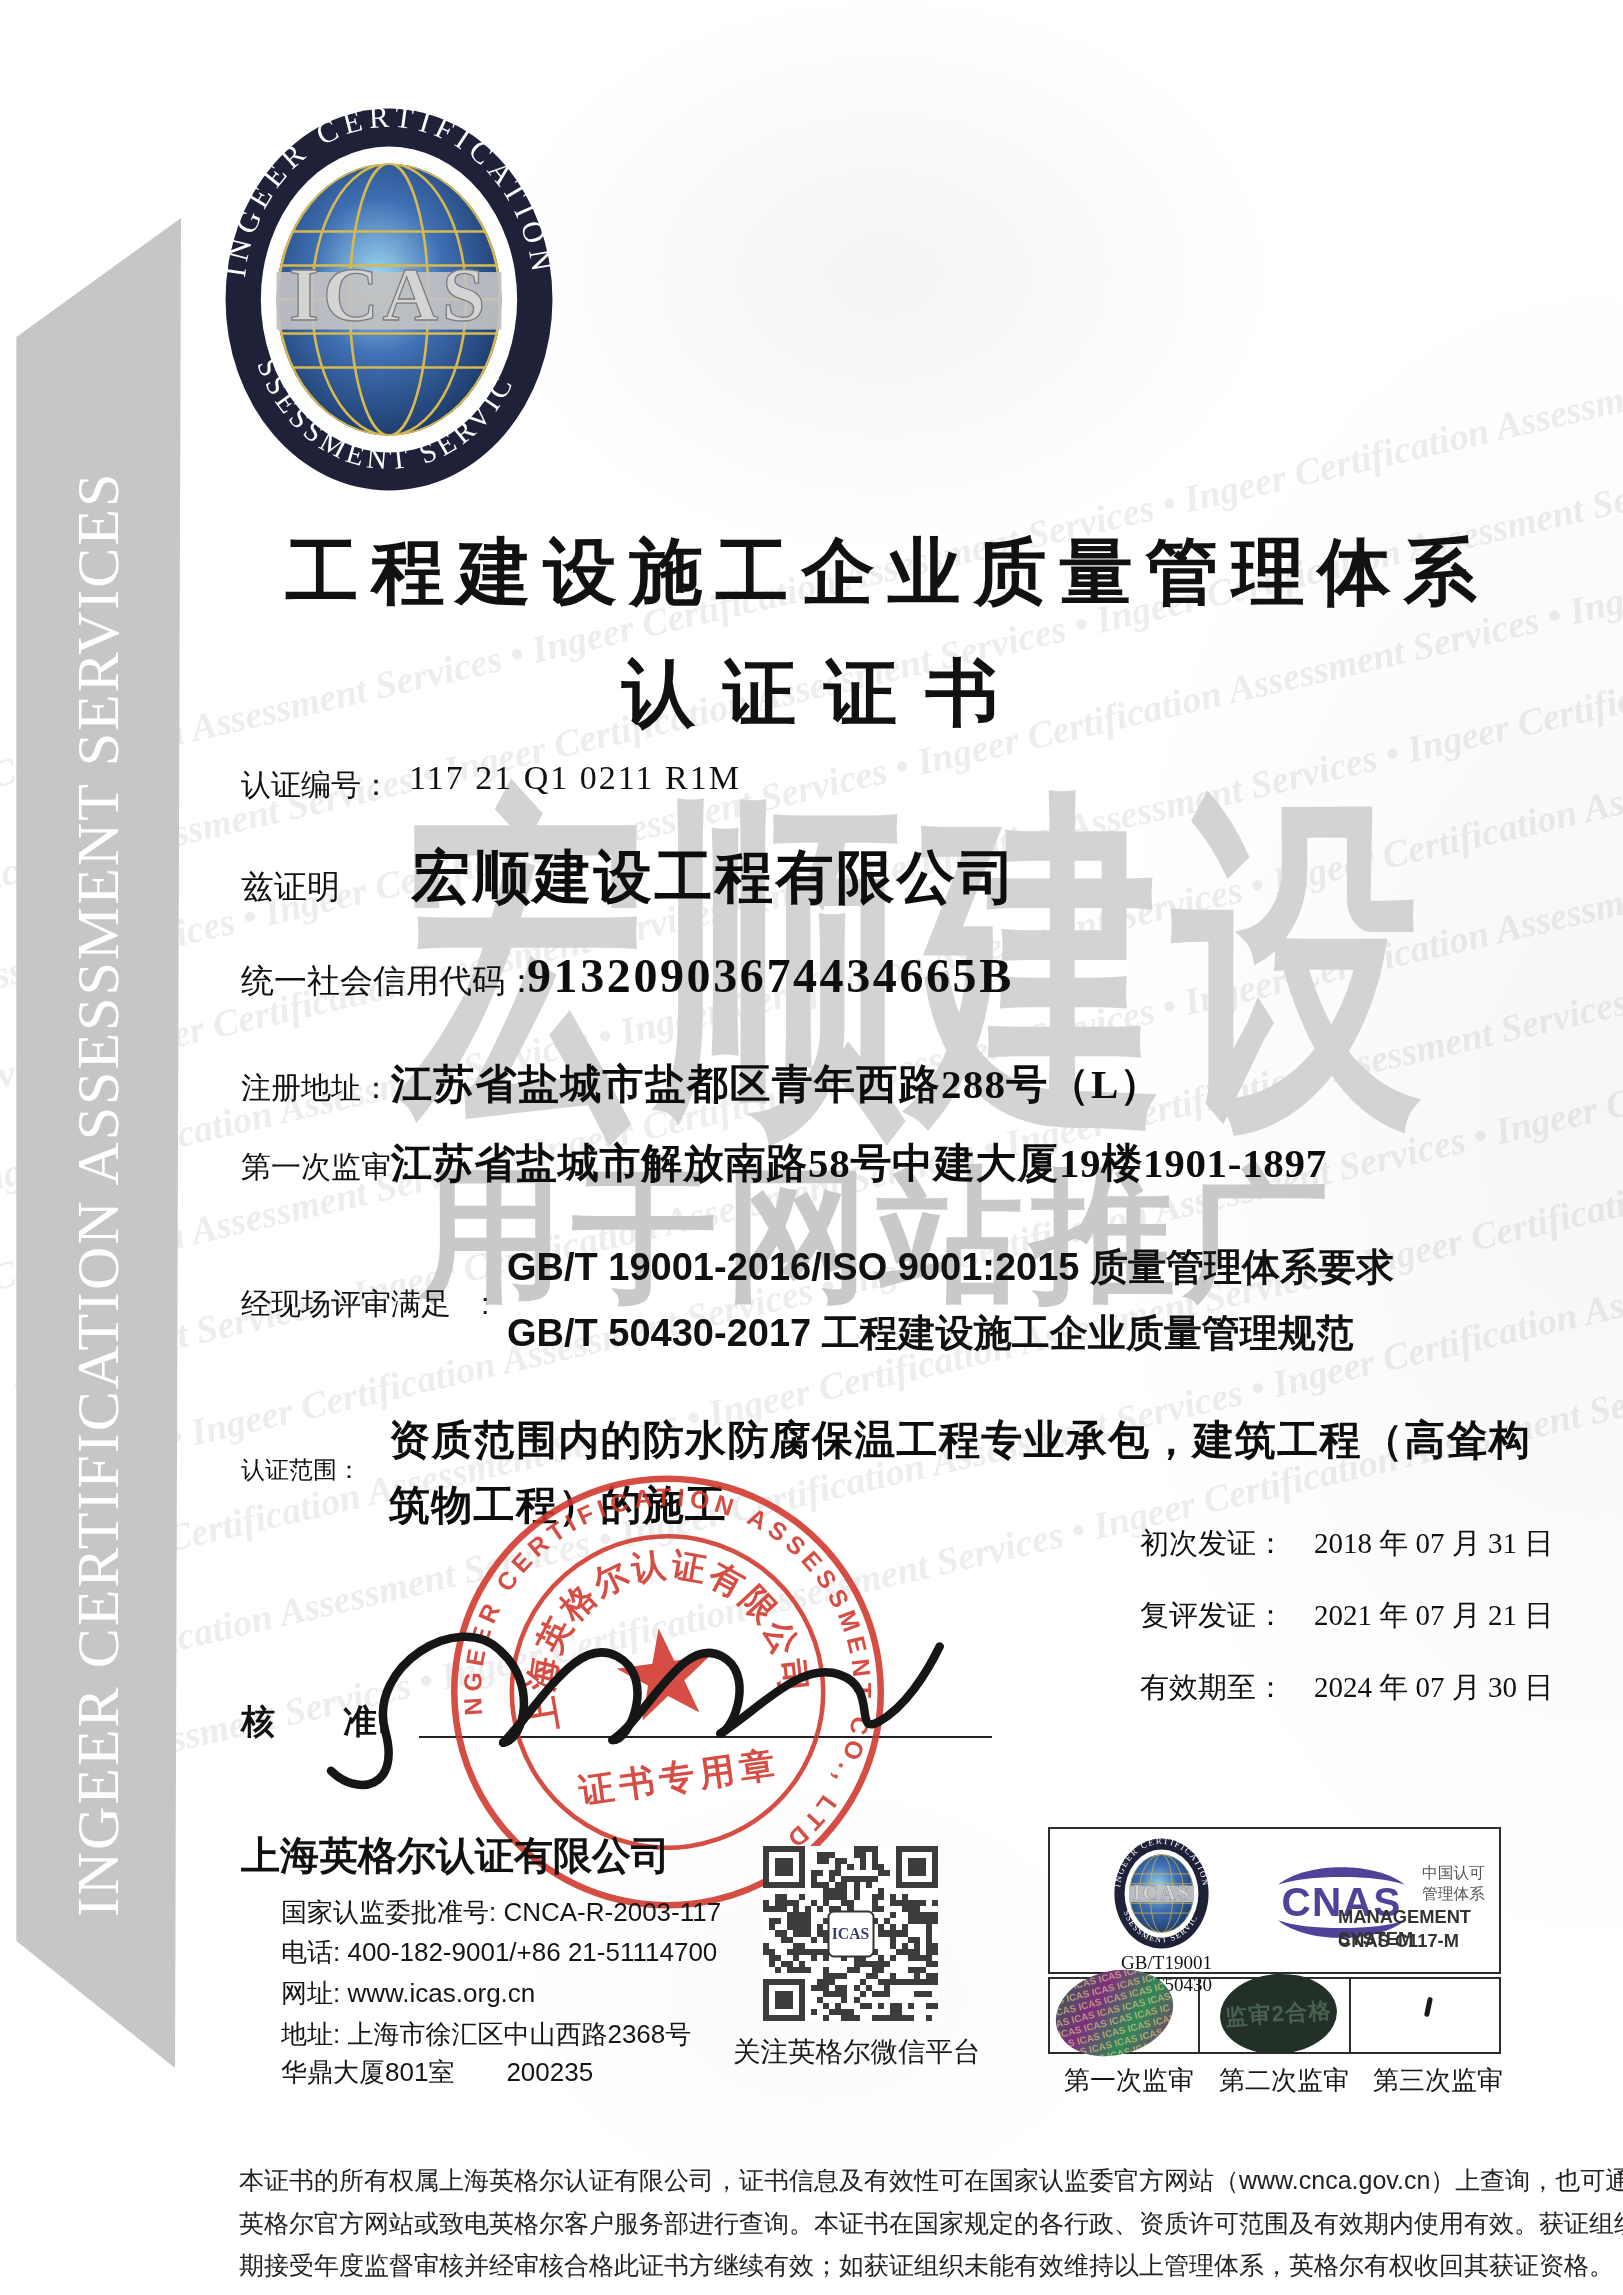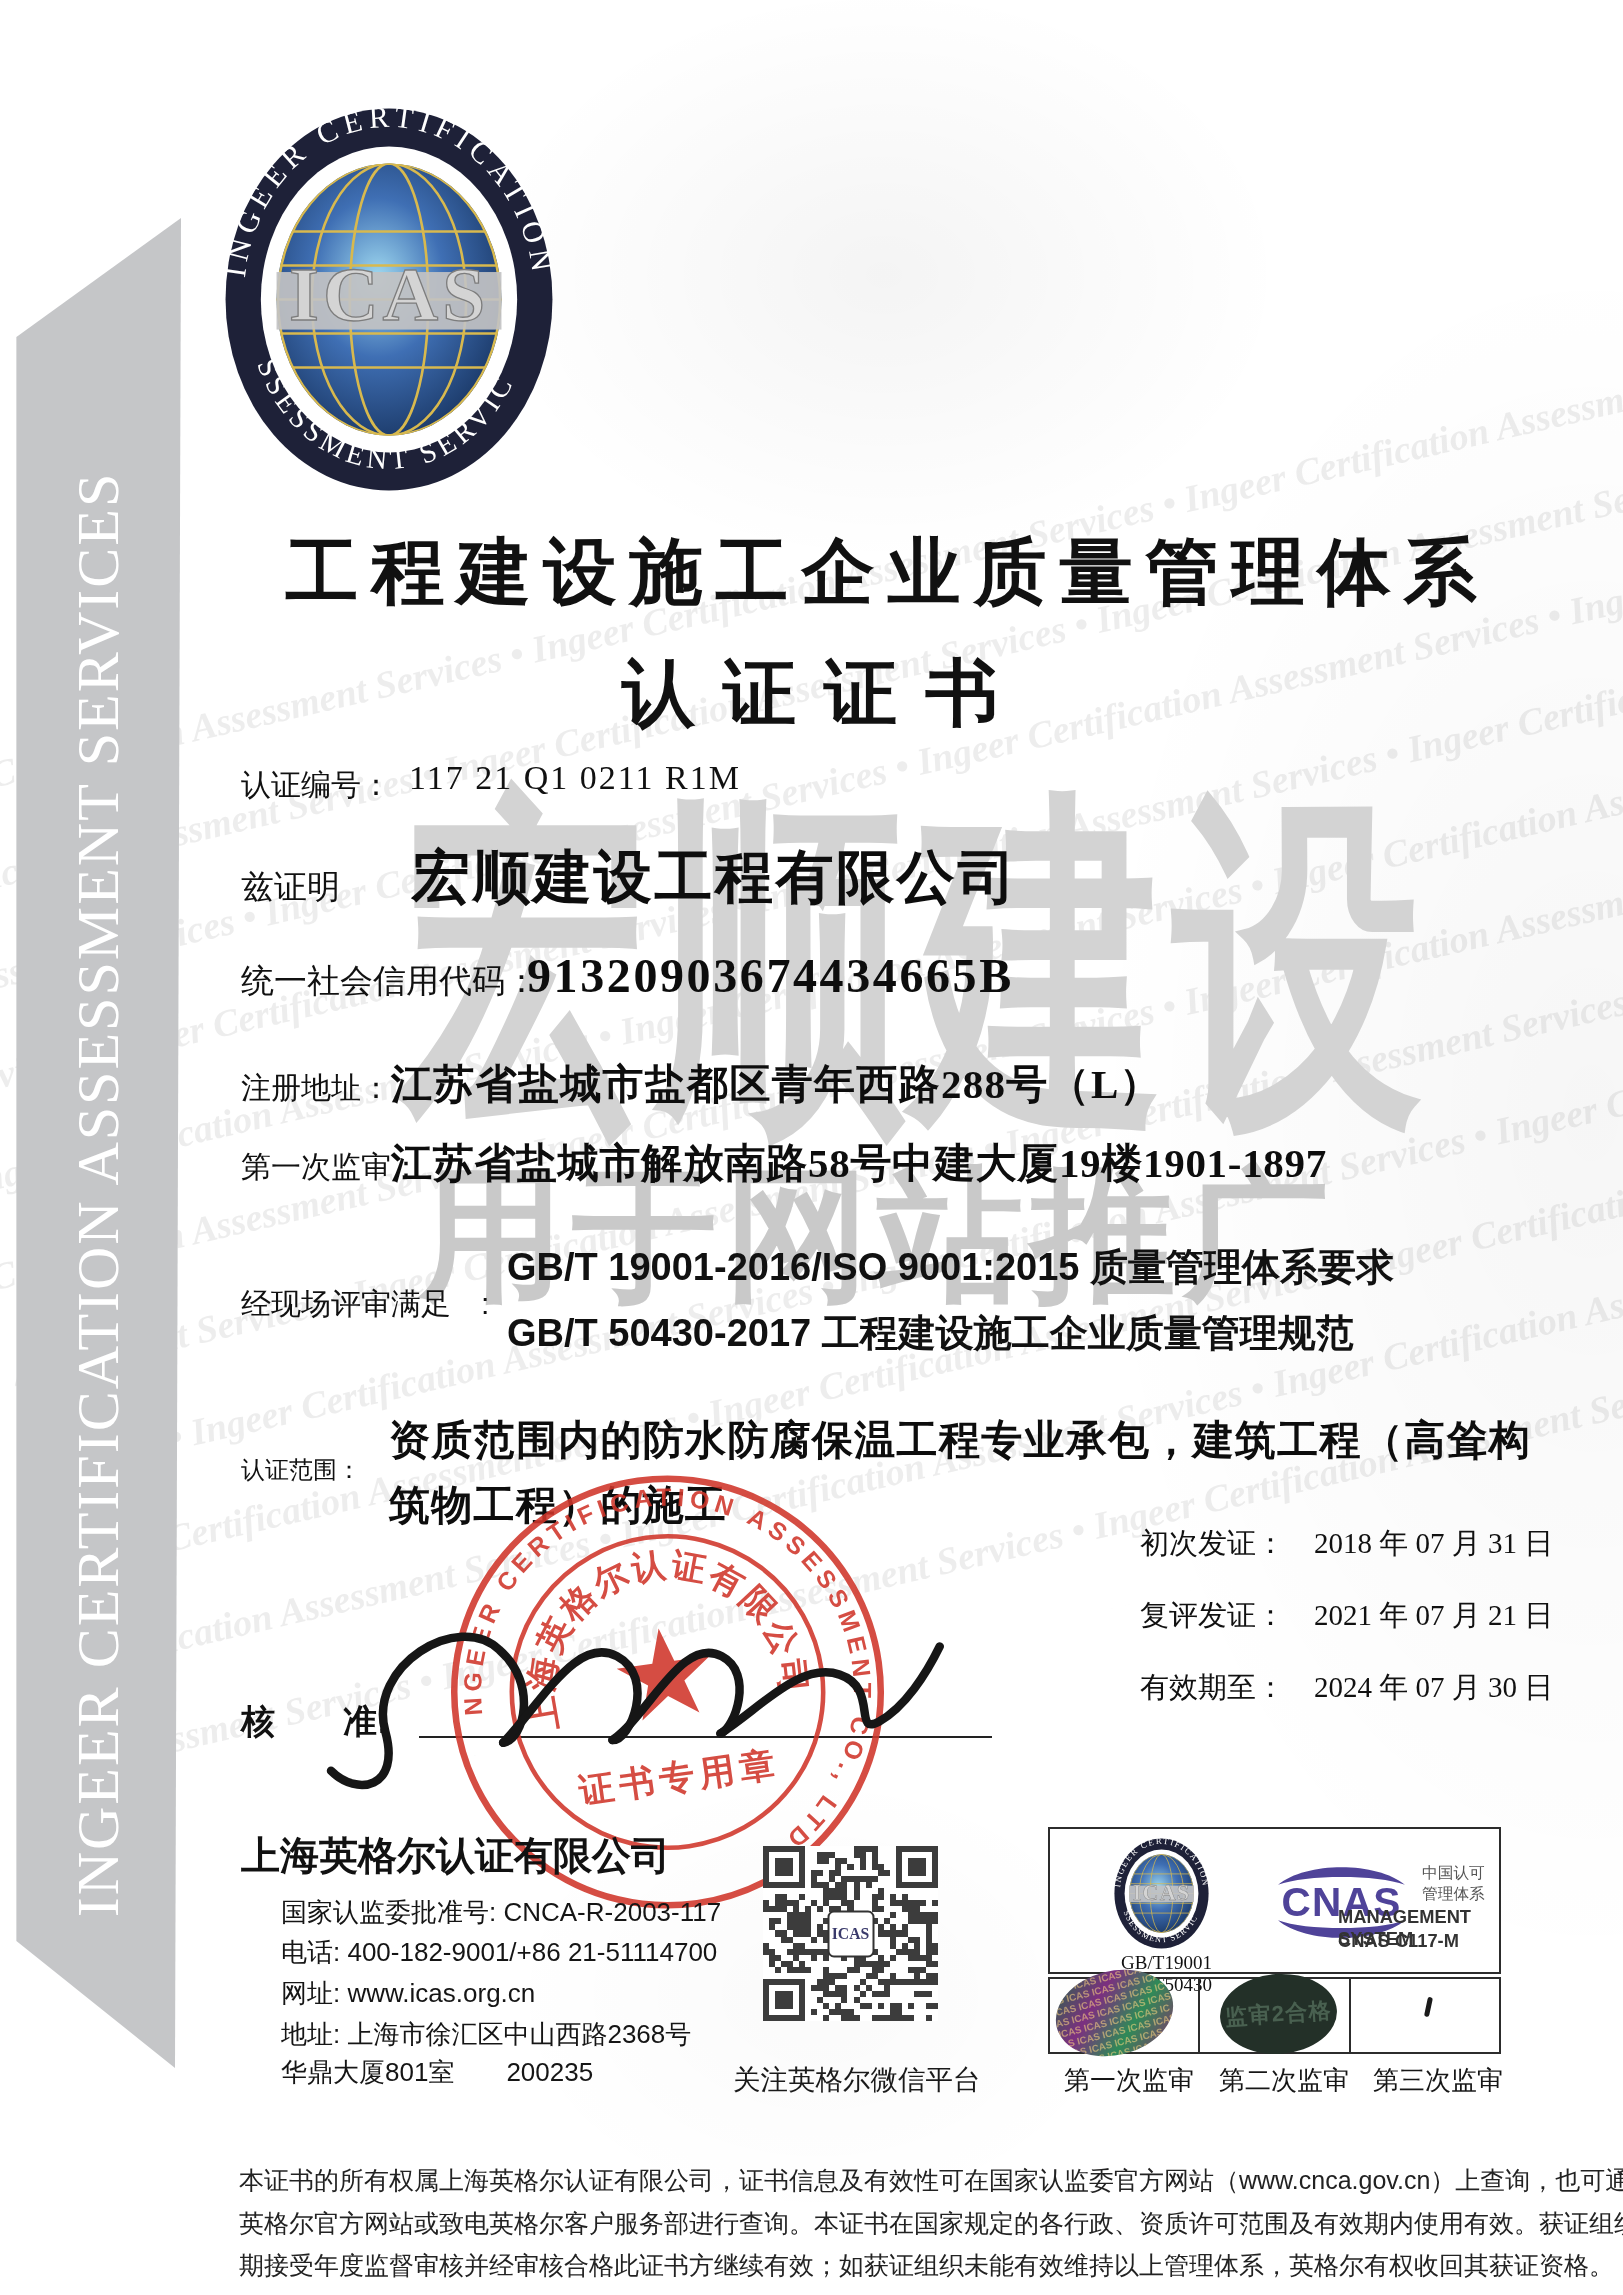--- a/index.html
+++ b/index.html
@@ -57,21 +57,21 @@
   .sticker3-mark{position:absolute;left:75px;top:18.3px;width:5.2px;height:19.6px;background:#1a1a1a;
     transform:rotate(12deg);border-radius:2.6px;}
   .audit-caption{position:absolute;top:2063px;font-size:26px;color:#161616;white-space:nowrap;}
   
   .qr-wrap{position:absolute;left:763px;top:1846px;width:175px;height:175px;}
   .qr-logo{position:absolute;left:50%;top:50%;transform:translate(-50%,-50%);
     width:43px;height:43px;background:#fff;border:2px solid #333;border-radius:6.5px;
     display:flex;flex-direction:column;align-items:center;justify-content:center;
     font-family:"Liberation Serif",serif;font-weight:700;font-size:15.7px;color:#3a3a6b;}
   .qr-caption{position:absolute;left:733px;top:2034px;width:236px;text-align:center;
-    font-size:27.5px;color:#1a1a1a;white-space:nowrap;margin-top:28px;}
+    font-size:27.5px;color:#1a1a1a;white-space:nowrap;}
   
   .cnas-text{font-family:"Liberation Sans",sans-serif;color:#333;}
 </style>
 </head>
 <body>
 
 <div id="page">
 
   <div class="texture"></div>
   <div class="bg-phrases" id="bgPhrases">Ingeer Certification Assessment Services • Ingeer Certification Assessment Services • Ingeer Certification Assessment Services • Ingeer Certification Assessment Services • 

